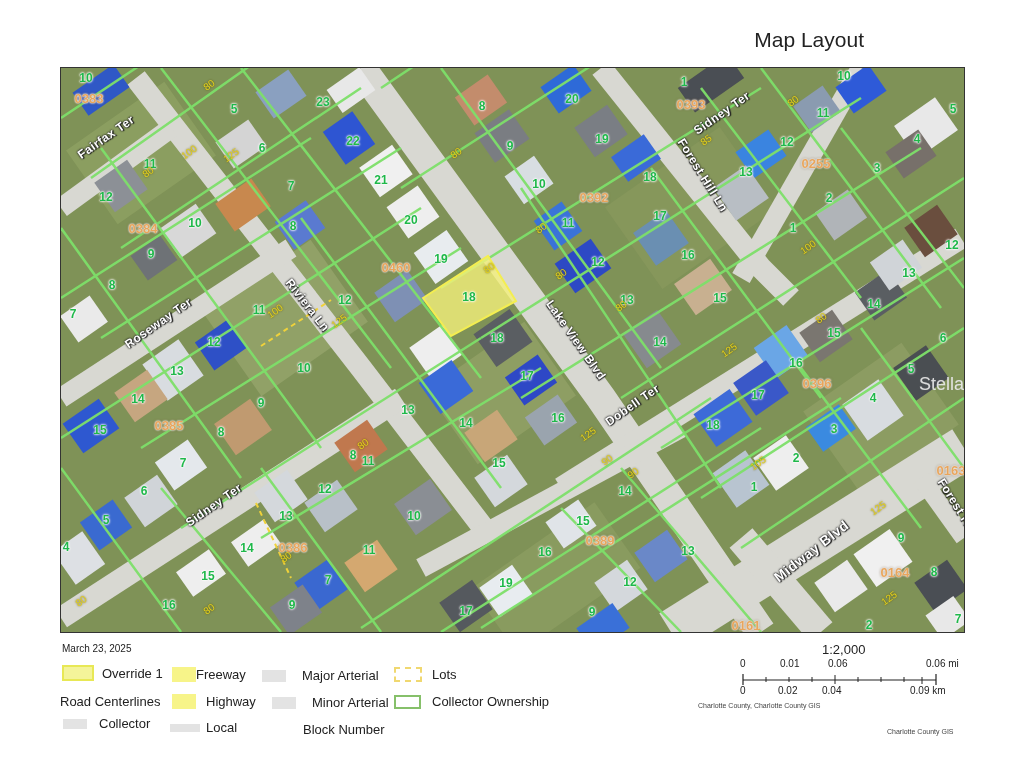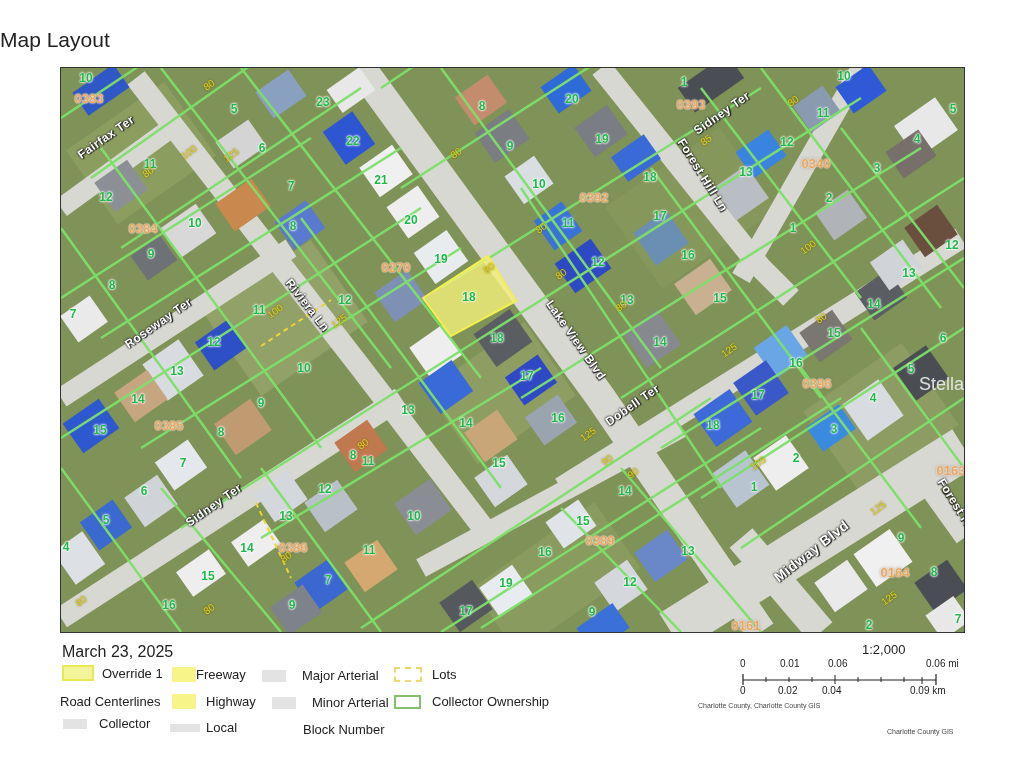--- a/index.html
+++ b/index.html
@@ -1,30 +1,30 @@
 <!DOCTYPE html>
 <html><head>
 <meta charset="utf-8">
 <style>
   html, body { margin:0; padding:0; background:#ffffff; }
   body { width:1024px; height:768px; position:relative; overflow:hidden; font-family:"Liberation Sans", sans-serif; color:#222; }
-  .title { position:absolute; top:28px; left:0; width:864px; text-align:left; font-size:21px; color:#222; }
+  .title { position:absolute; top:28px; left:0; width:864px; text-align:right; font-size:21px; color:#222; }
   .map-frame { position:absolute; left:60px; top:67px; width:903px; height:564px; border:1px solid #333; overflow:hidden; background:#8a9a5f; }
   .map-frame svg { position:absolute; left:0; top:0; }
   .lot-label { position:absolute; font-size:12px; font-weight:bold; color:#1fb84a; text-shadow:0 0 2px #fff,0 0 2px #fff,0 0 3px #fff; transform:translate(-50%,-50%); white-space:nowrap; }
   .block-label { position:absolute; font-size:13px; font-weight:bold; color:#e8a55c; text-shadow:0 0 2px #fff,0 0 2px #fff,0 0 3px #6a4a2a; transform:translate(-50%,-50%); white-space:nowrap; }
   .dim-label { position:absolute; font-size:10px; color:#e6d21c; text-shadow:0 0 2px #5a5200; transform:translate(-50%,-50%) rotate(-35deg); white-space:nowrap; }
   .street-label { position:absolute; font-size:12px; font-weight:bold; color:#fff; letter-spacing:0.5px; text-shadow:0 0 2px #222,0 0 2px #222,1px 1px 1px #222; transform-origin:center center; white-space:nowrap; }
   .watermark { position:absolute; left:918px; top:373px; font-size:18px; color:rgba(255,255,255,0.75); letter-spacing:0px; text-shadow:0 0 1px rgba(150,150,150,0.6); }
   .legend { position:absolute; left:60px; top:640px; width:620px; height:110px; font-size:13px; color:#222; }
-  .legend .date { position:absolute; left:2px; top:3px; font-size:16px; }
+  .legend .date { position:absolute; left:2px; top:3px; font-size:10px; }
   .legend .item { position:absolute; display:flex; align-items:center; }
   .legend .sw { display:inline-block; }
   .scale { position:absolute; left:730px; top:642px; width:240px; height:70px; font-size:11px; color:#222; }
-  .scale .ratio { position:absolute; left:92px; top:0px; font-size:13px;margin-left:40px; }
+  .scale .ratio { position:absolute; left:92px; top:0px; font-size:13px; }
   .scale .tick-lbl { position:absolute; font-size:10px; }
   .credit1 { position:absolute; left:698px; top:702px; font-size:7px; color:#444; }
   .credit2 { position:absolute; left:887px; top:728px; font-size:7px; color:#444; }
 </style>
 </head>
 <body>
 
 <div class="title">Map Layout</div>
 
 <div class="map-frame">
@@ -211,22 +211,22 @@
   <div class="street-label" style="left:628px;top:38px;transform:rotate(-35deg);">Sidney Ter</div>
   <div class="street-label" style="left:120px;top:430px;transform:rotate(-35deg);">Sidney Ter</div>
   <div class="street-label" style="left:705px;top:475px;transform:rotate(-38deg);font-size:14px;">Midway Blvd</div>
   <div class="street-label" style="left:860px;top:440px;transform:rotate(58deg);">Forest Hill Ln</div>
 
   <div class="block-label" style="left:28px;top:30px;">0383</div>
   <div class="block-label" style="left:82px;top:160px;">0384</div>
   <div class="block-label" style="left:108px;top:357px;">0385</div>
   <div class="block-label" style="left:232px;top:479px;">0386</div>
   <div class="block-label" style="left:539px;top:472px;">0389</div>
-  <div class="block-label" style="left:335px;top:199px;">0270</div>
-  <div class="block-label" style="left:755px;top:95px;">0340</div>
+  <div class="block-label" style="left:335px;top:199px;">0460</div>
+  <div class="block-label" style="left:755px;top:95px;">0255</div>
   <div class="block-label" style="left:533px;top:129px;">0392</div>
   <div class="block-label" style="left:630px;top:36px;">0393</div>
   <div class="block-label" style="left:756px;top:315px;">0396</div>
   <div class="block-label" style="left:685px;top:557px;">0161</div>
   <div class="block-label" style="left:890px;top:402px;">0163</div>
   <div class="block-label" style="left:834px;top:504px;">0164</div>
 
   <div class="lot-label" style="left:408px;top:229px;">18</div>
   <div class="dim-label" style="left:428px;top:200px;">80</div>
 

